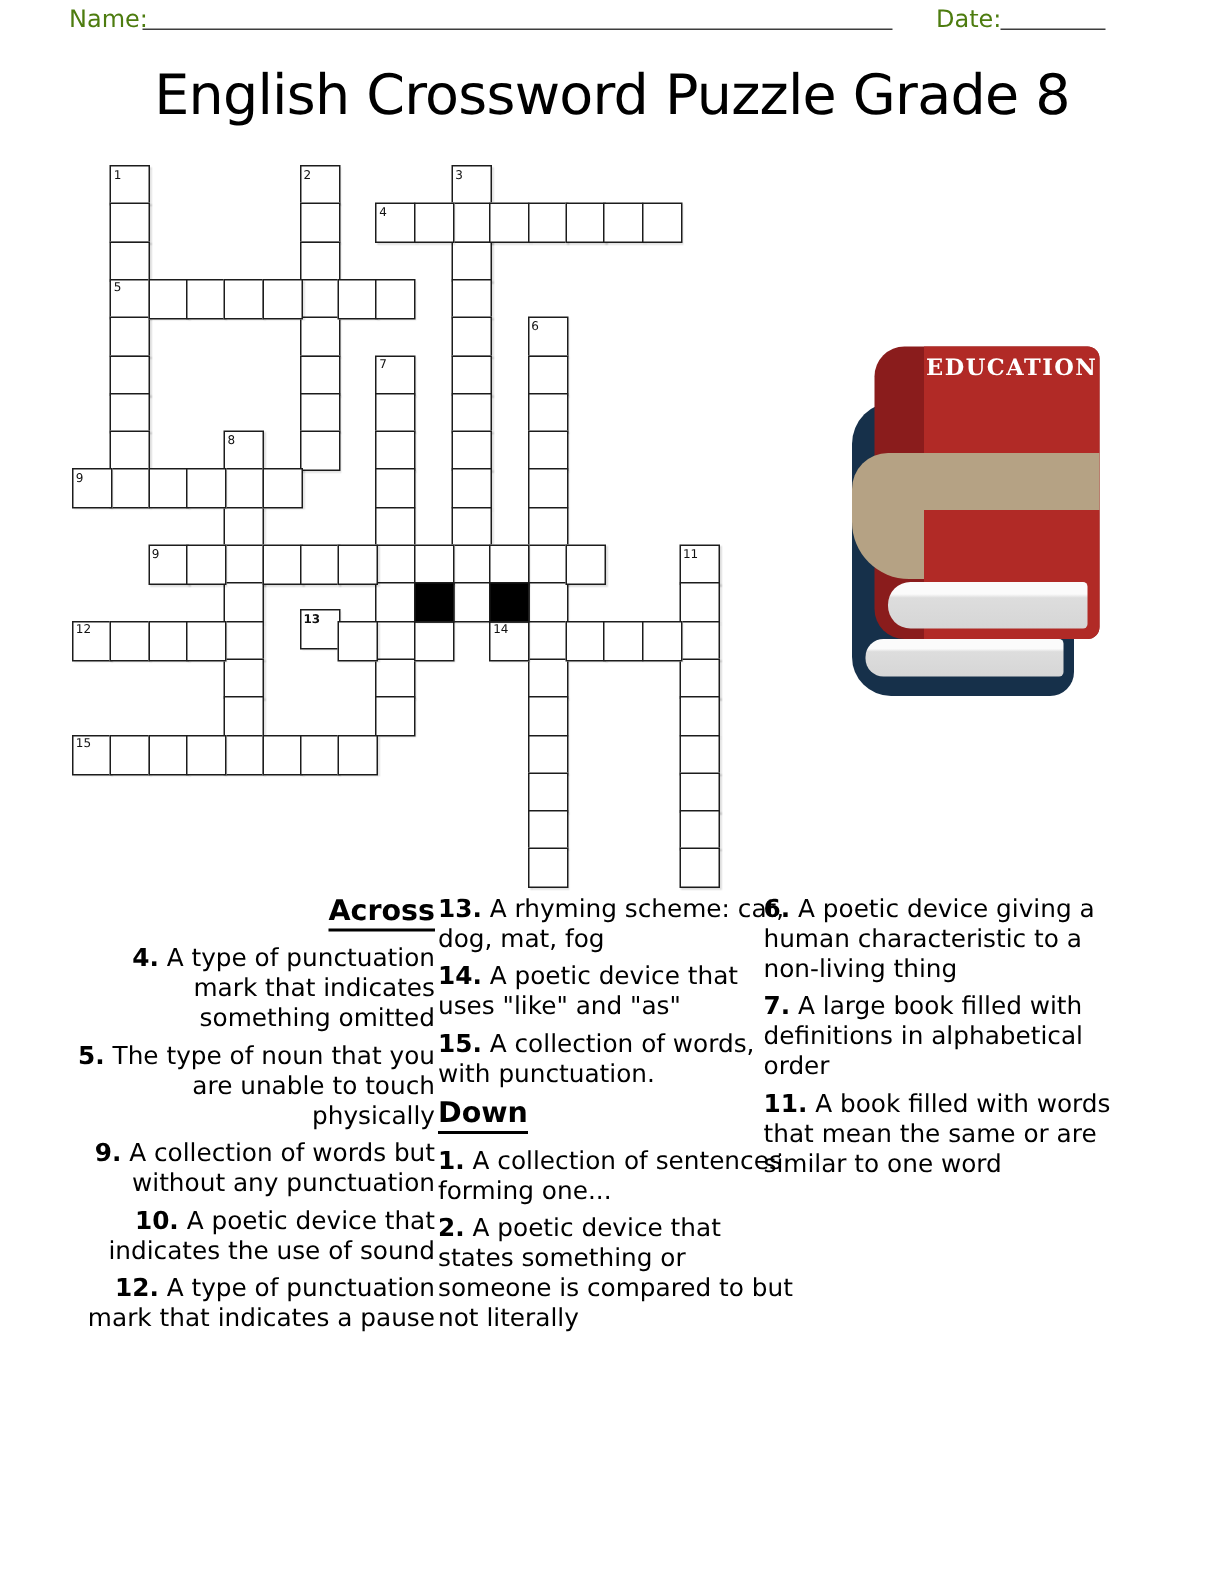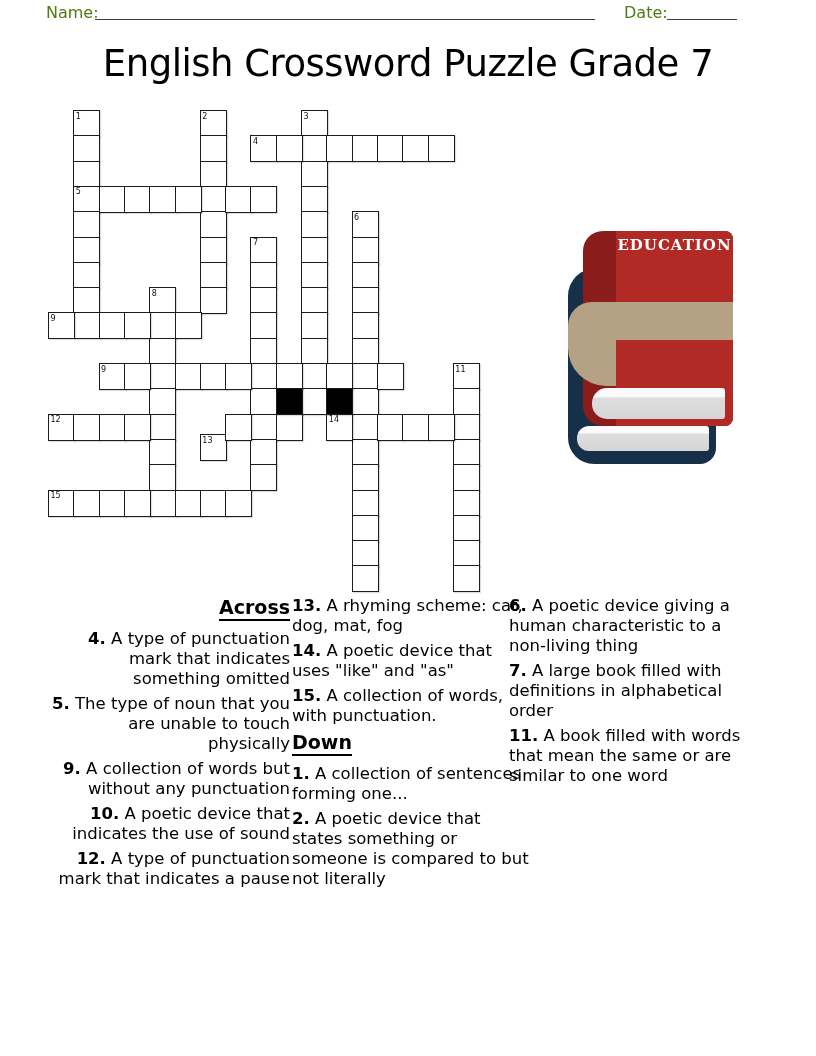--- a/index.html
+++ b/index.html
@@ -65,21 +65,21 @@
 </head>
 <body>
 
 <div class="page" style="--red: #b12a26; --dark_red: #8a1c1c; --navy: #16304a; --tan: #b5a284; --pages: #dddddd; --pages_highlight: #fbfbfb; --label_text: #ffffff; --grid_line: #1c1c1c;">
 
   <div class="hdr-label name-label">Name:</div>
   <div class="hdr-line name-line"></div>
   <div class="hdr-label date-label">Date:</div>
   <div class="hdr-line date-line"></div>
 
-  <div class="title">English Crossword Puzzle Grade 7</div>
+  <div class="title">English Crossword Puzzle Grade 8</div>
 
   <div class="grid">
       <div class="cell" style="left: 73.3px; top: 110px;">
         <span class="cellnum">1</span>
       </div>
       <div class="cell" style="left: 73.3px; top: 135.3px;"></div>
       <div class="cell" style="left: 73.3px; top: 160.6px;"></div>
       <div class="cell" style="left: 73.3px; top: 185.9px;">
         <span class="cellnum">5</span>
       </div>
@@ -193,21 +193,21 @@
       <div class="cell" style="left: 452.8px; top: 489.5px;"></div>
       <div class="cell" style="left: 452.8px; top: 514.8px;"></div>
       <div class="cell" style="left: 452.8px; top: 540.1px;"></div>
       <div class="cell" style="left: 452.8px; top: 565.4px;"></div>
       <div class="cell" style="left: 48px; top: 413.6px;">
         <span class="cellnum">12</span>
       </div>
       <div class="cell" style="left: 73.3px; top: 413.6px;"></div>
       <div class="cell" style="left: 98.6px; top: 413.6px;"></div>
       <div class="cell" style="left: 123.9px; top: 413.6px;"></div>
-      <div class="cell" style="left: 199.8px; top: 434px;">
+      <div class="cell" style="left: 199.8px; top: 406px; font-weight: bold;">
         <span class="cellnum">13</span>
       </div>
       <div class="cell" style="left: 225.1px; top: 413.6px;"></div>
       <div class="cell" style="left: 275.7px; top: 413.6px;"></div>
       <div class="cell" style="left: 326.3px; top: 413.6px;">
         <span class="cellnum">14</span>
       </div>
       <div class="cell" style="left: 376.9px; top: 413.6px;"></div>
       <div class="cell" style="left: 402.2px; top: 413.6px;"></div>
       <div class="cell" style="left: 427.5px; top: 413.6px;"></div>

